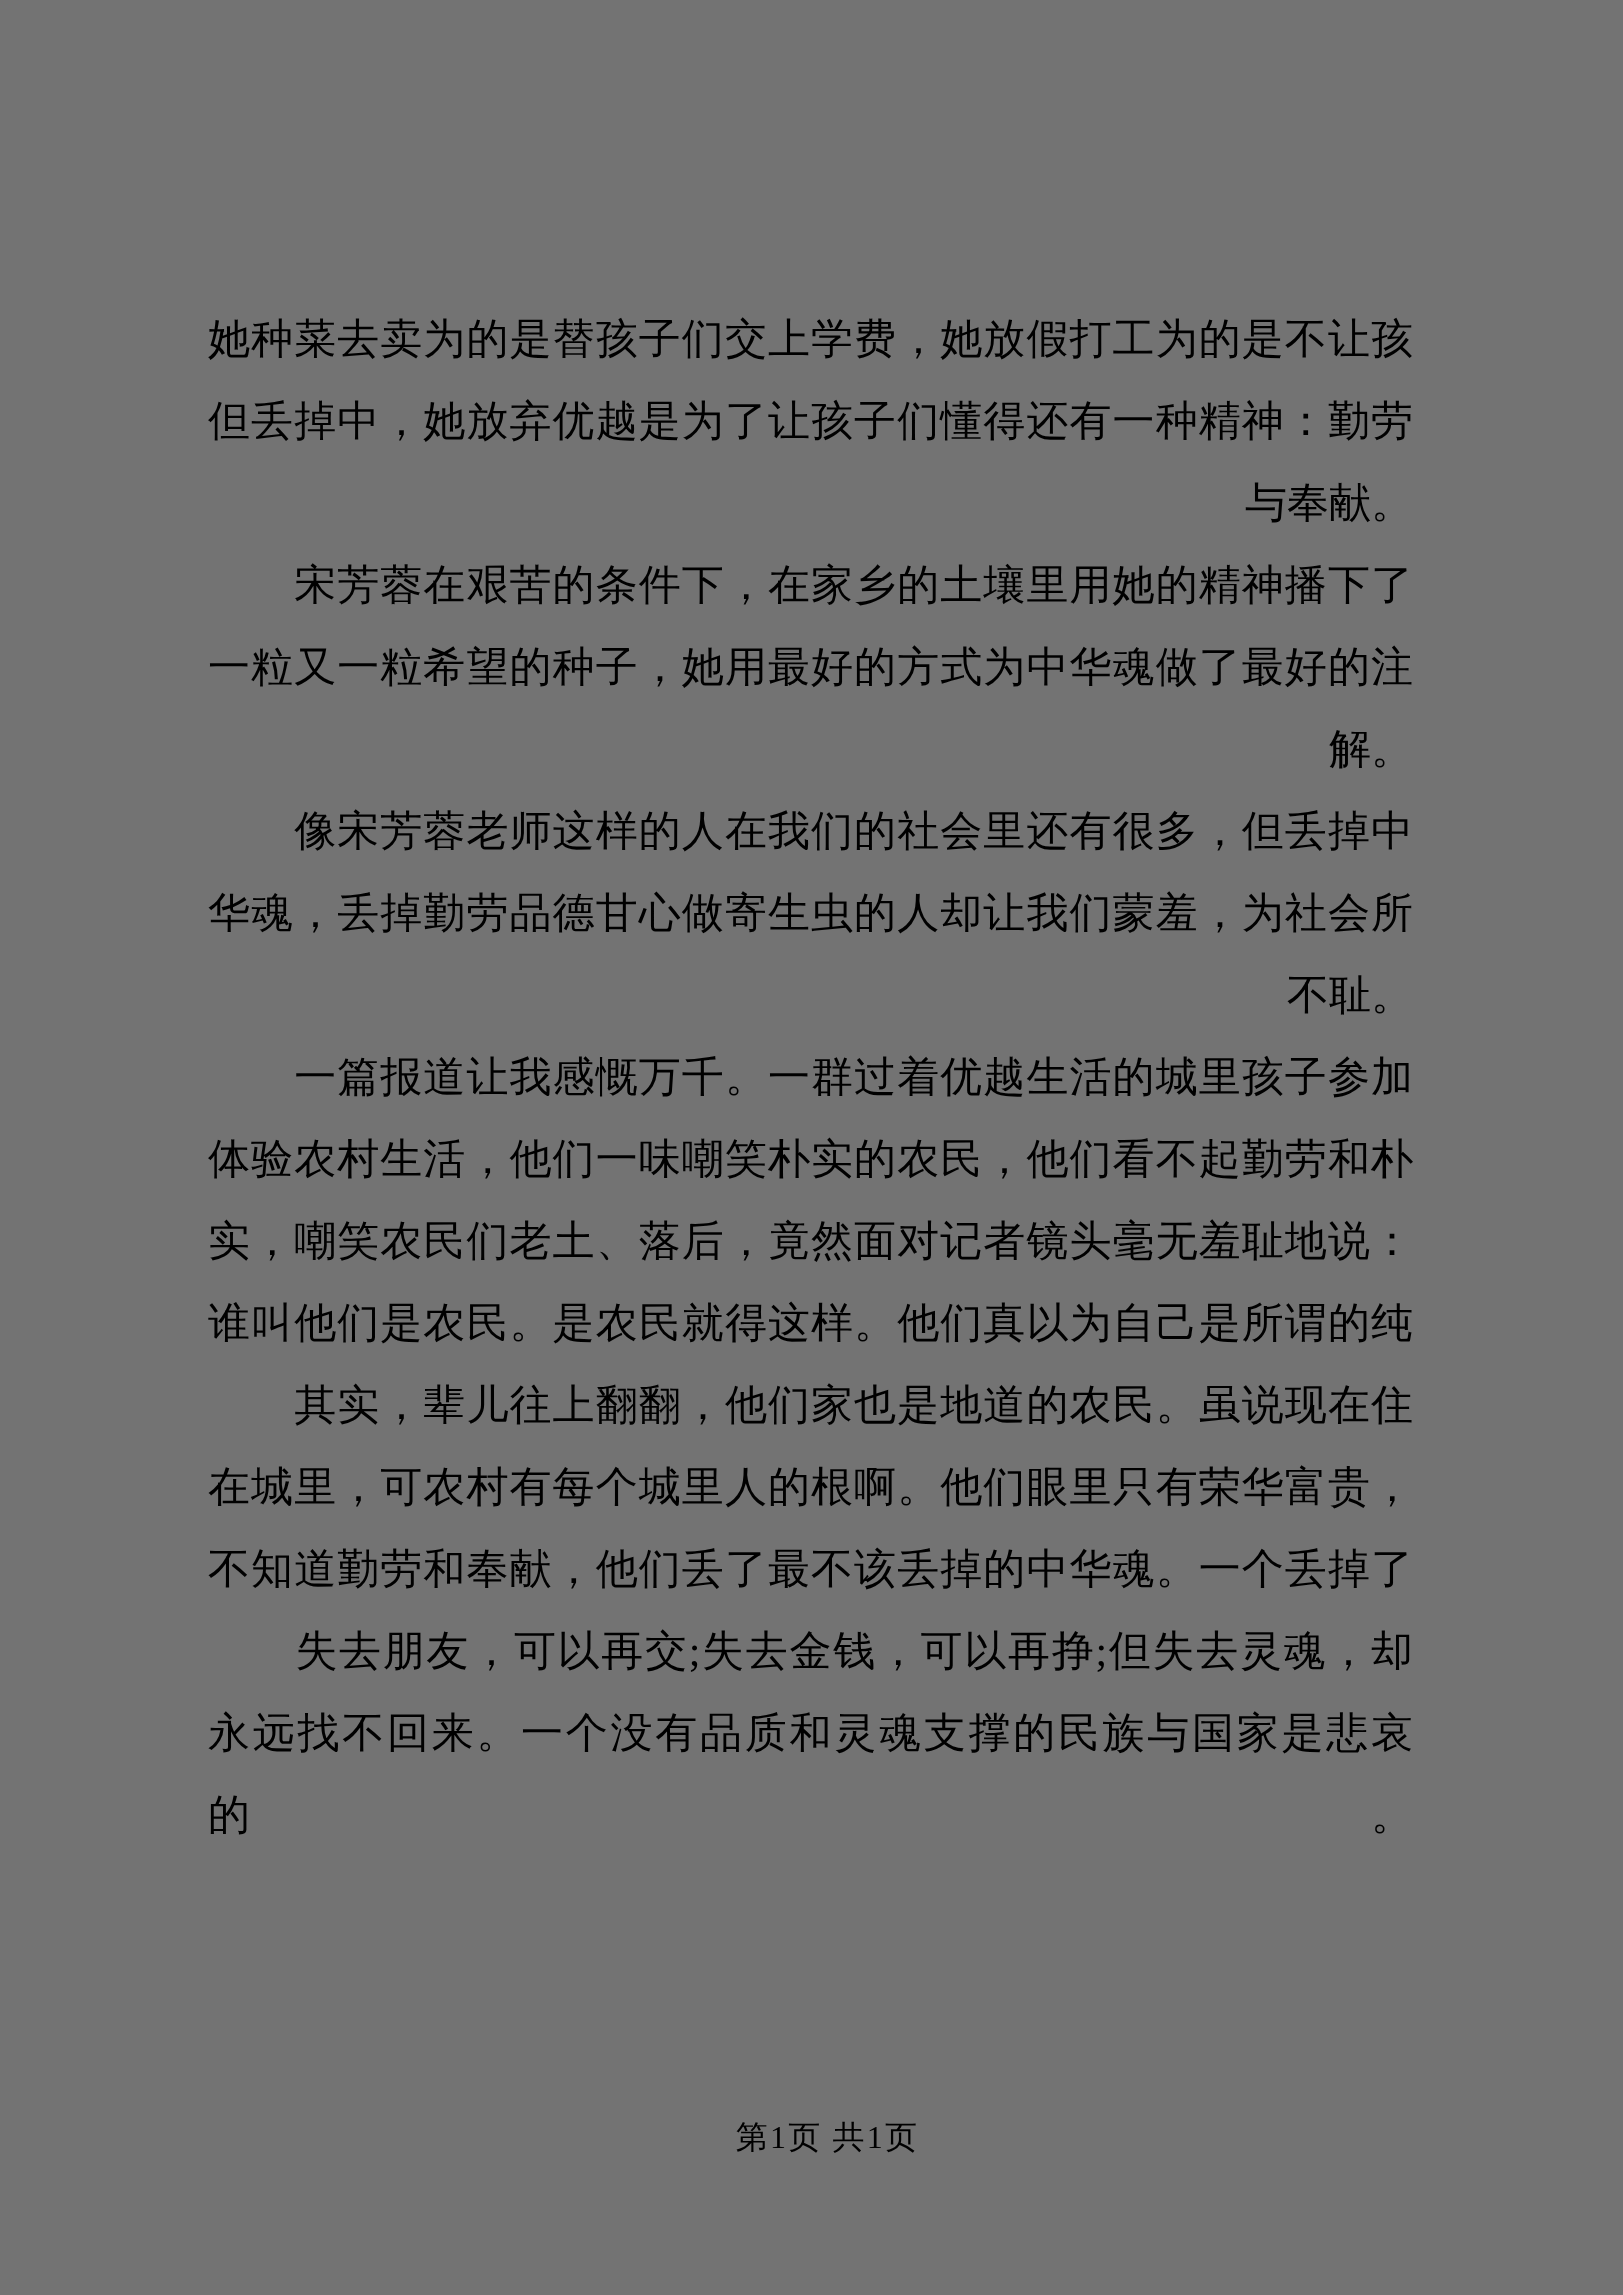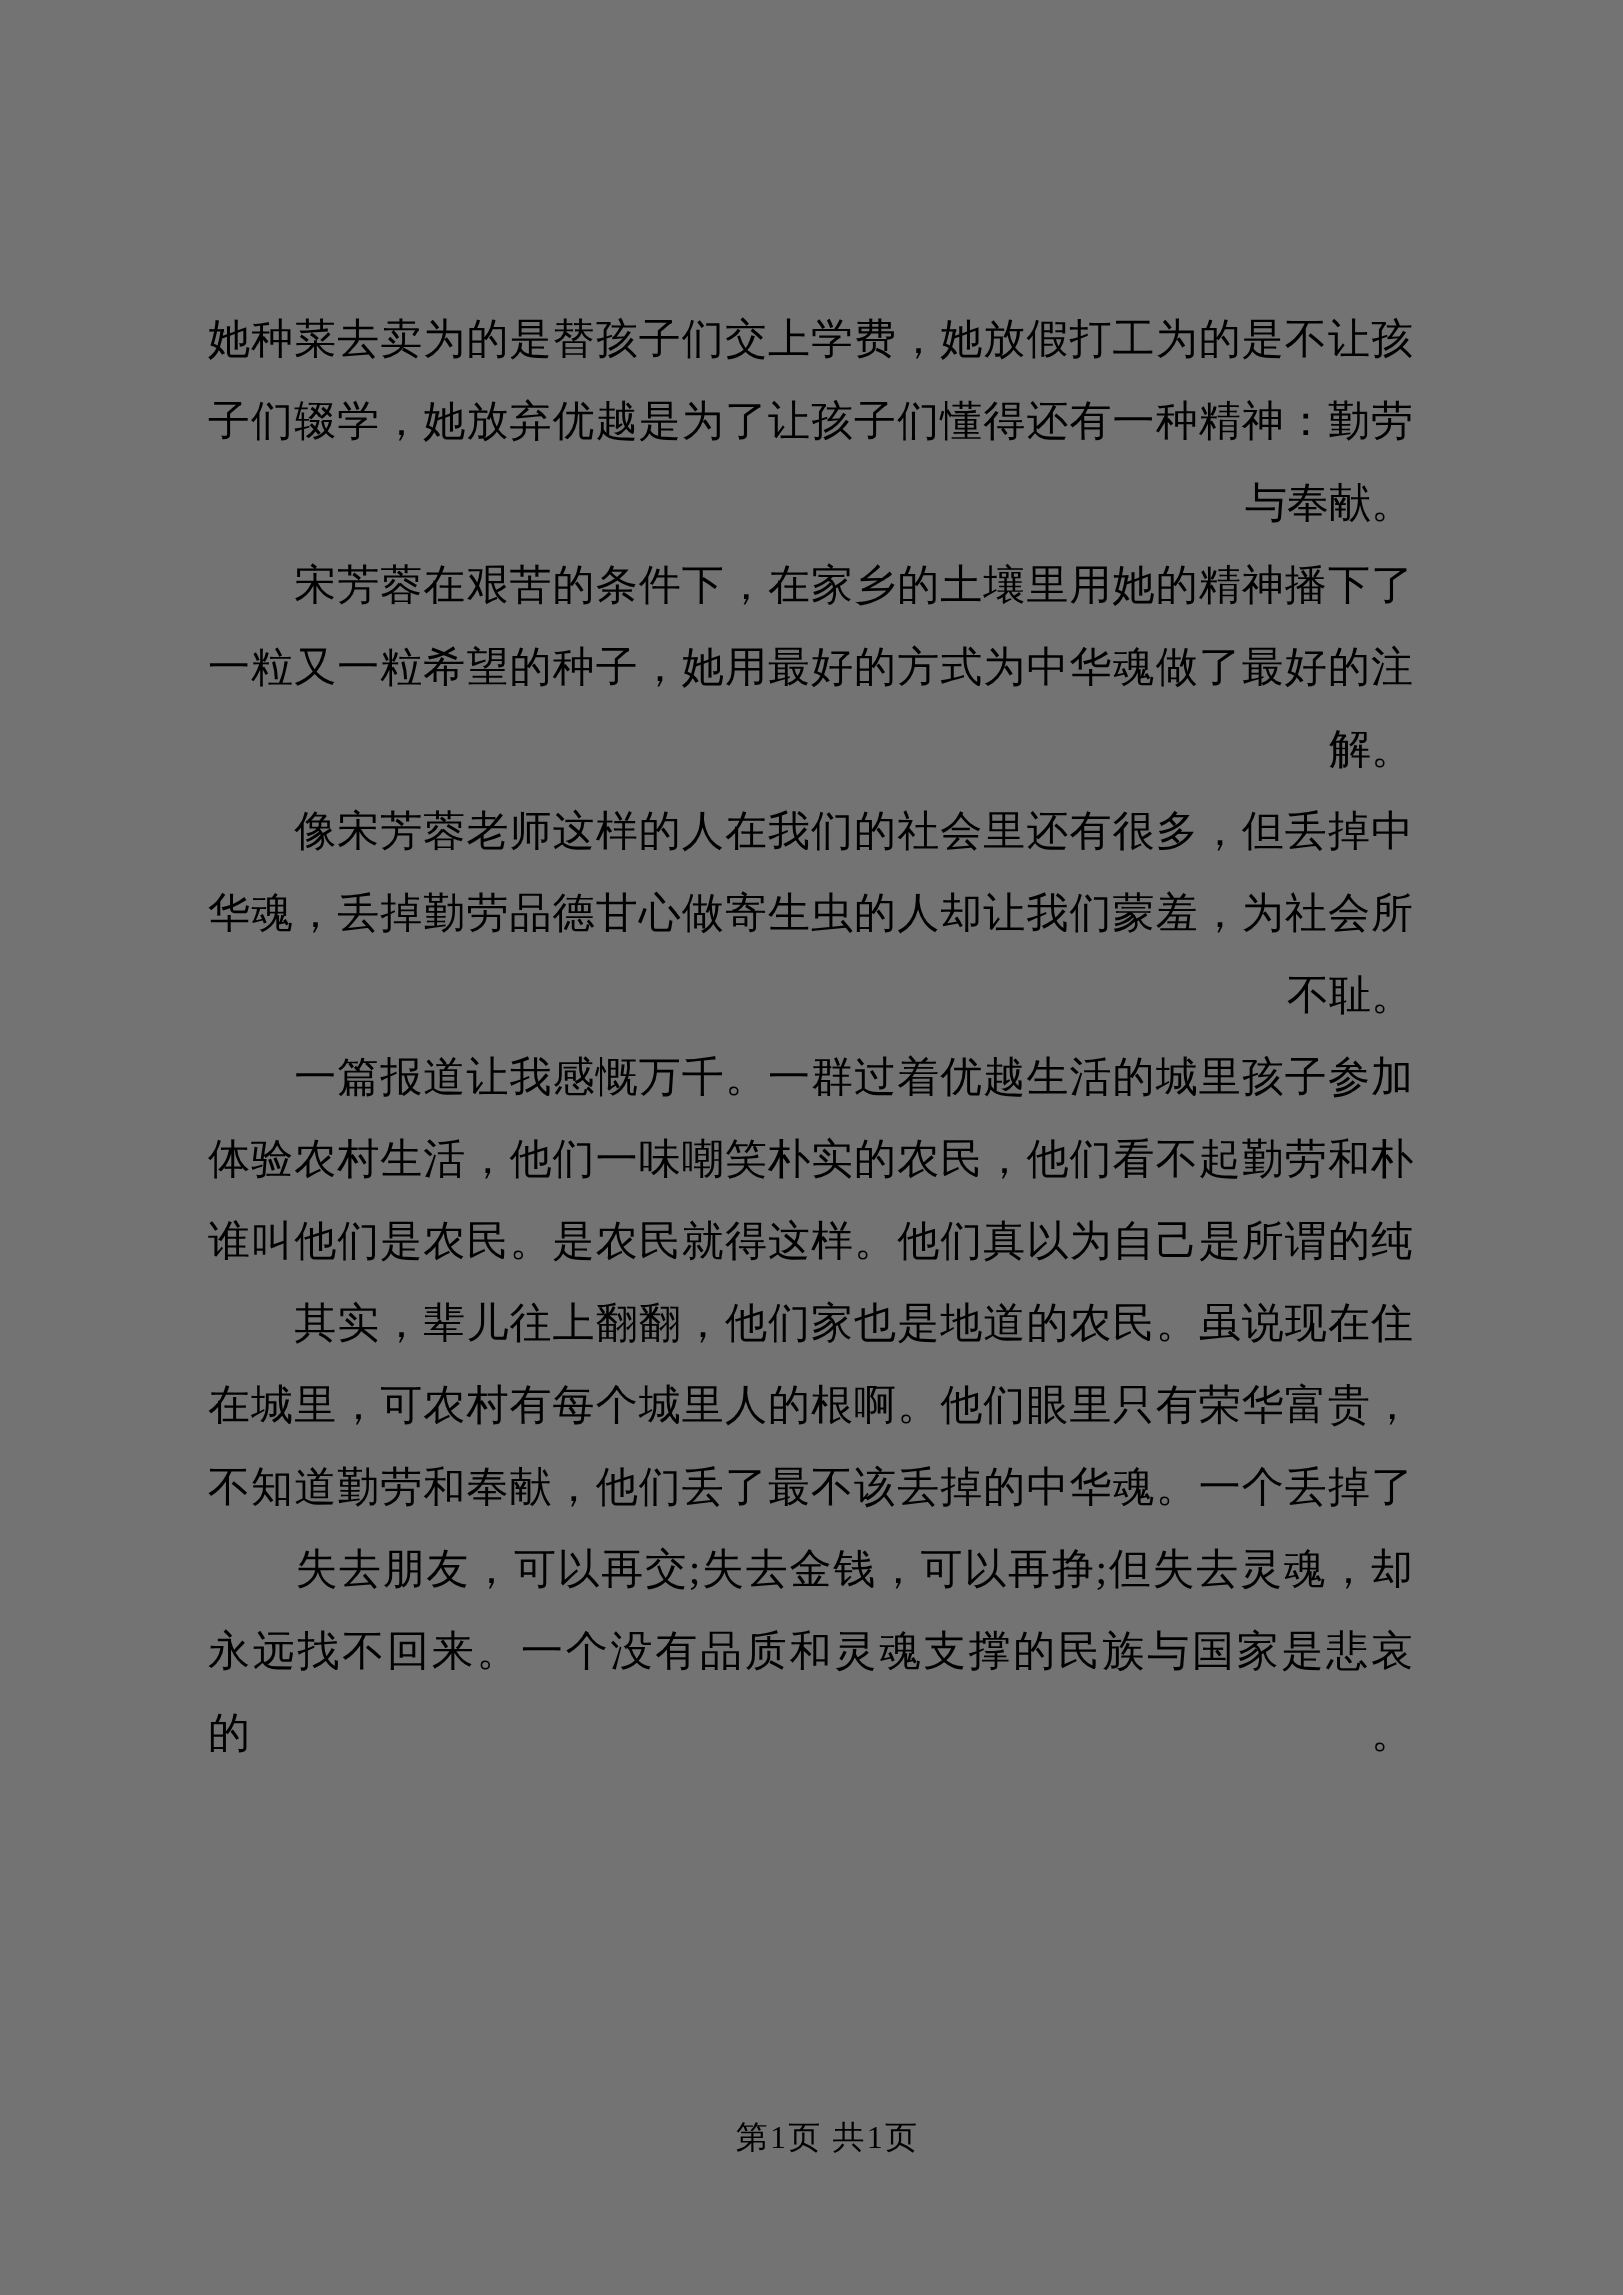--- a/index.html
+++ b/index.html
@@ -51,30 +51,31 @@
     letter-spacing: 2.2px;
     padding-left: 16px;
   }
 </style>
 </head>
 <body>
 
 <div class="page">
   <div class="doc">
       <div class="line j">她种菜去卖为的是替孩子们交上学费，她放假打工为的是不让孩</div>
-      <div class="line j">子们辍学，她放弃优越是为了让孩子们懂得还有一种精神：勤劳</div>
+      <div class="line j">但丢掉中，她放弃优越是为了让孩子们懂得还有一种精神：勤劳</div>
       <div class="line">与奉献。</div>
       <div class="line j">　　宋芳蓉在艰苦的条件下，在家乡的土壤里用她的精神播下了</div>
       <div class="line j">一粒又一粒希望的种子，她用最好的方式为中华魂做了最好的注</div>
       <div class="line">解。</div>
       <div class="line j">　　像宋芳蓉老师这样的人在我们的社会里还有很多，但丢掉中</div>
       <div class="line j">华魂，丢掉勤劳品德甘心做寄生虫的人却让我们蒙羞，为社会所</div>
       <div class="line">不耻。</div>
       <div class="line j">　　一篇报道让我感慨万千。一群过着优越生活的城里孩子参加</div>
       <div class="line j">体验农村生活，他们一味嘲笑朴实的农民，他们看不起勤劳和朴</div>
+      <div class="line j">实，嘲笑农民们老土、落后，竟然面对记者镜头毫无羞耻地说：</div>
       <div class="line j">谁叫他们是农民。是农民就得这样。他们真以为自己是所谓的纯</div>
       <div class="line j">　　其实，辈儿往上翻翻，他们家也是地道的农民。虽说现在住</div>
       <div class="line j">在城里，可农村有每个城里人的根啊。他们眼里只有荣华富贵，</div>
       <div class="line j">不知道勤劳和奉献，他们丢了最不该丢掉的中华魂。一个丢掉了</div>
       <div class="line j">　　失去朋友，可以再交;失去金钱，可以再挣;但失去灵魂，却</div>
       <div class="line j">永远找不回来。一个没有品质和灵魂支撑的民族与国家是悲哀的。</div>
     </div>
   <div class="footer">第1页 共1页</div>
 </div>
 

